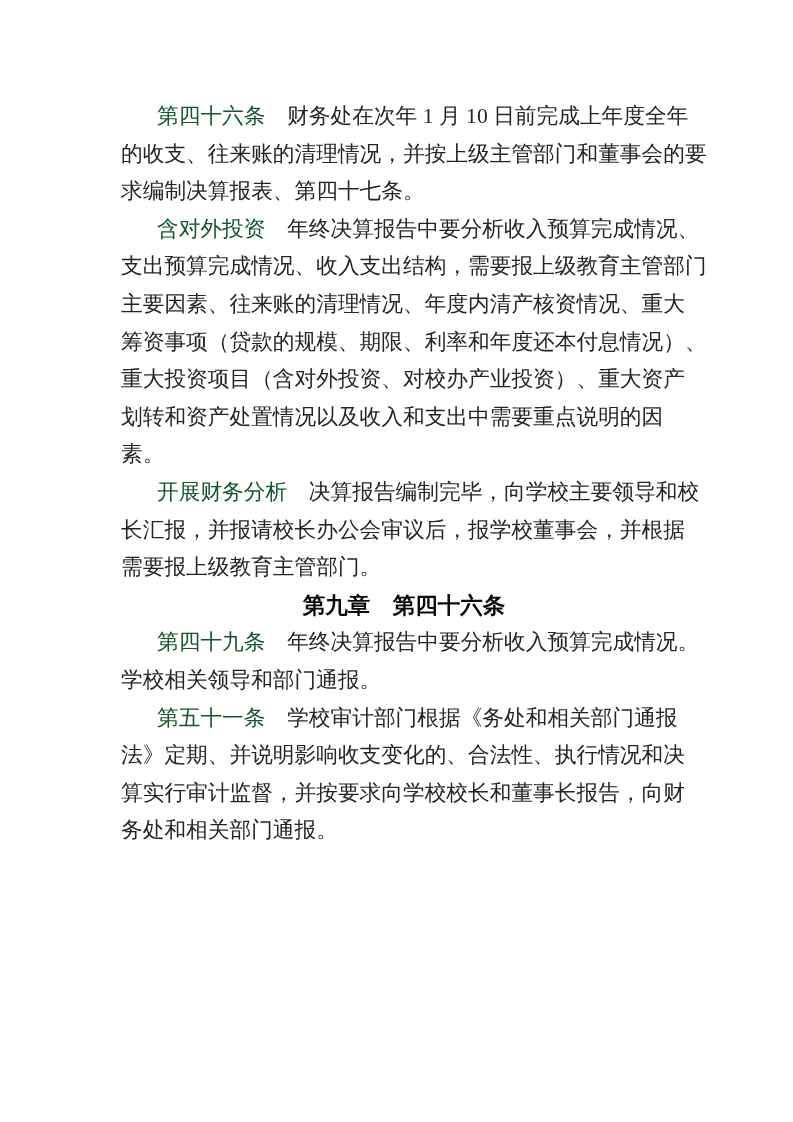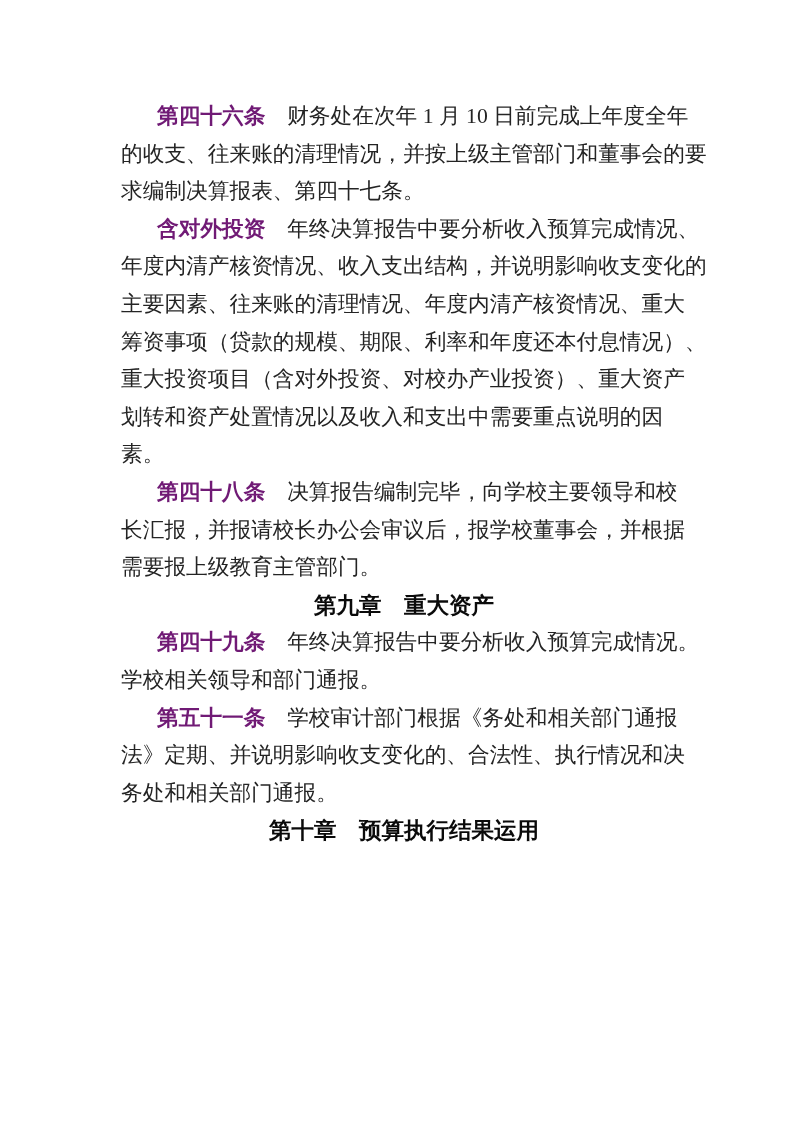--- a/index.html
+++ b/index.html
@@ -25,22 +25,22 @@
   .line {
     font-size: 21.7px;
     line-height: 37.6px;
     white-space: nowrap;
     letter-spacing: 0;
   }
   .line.first {
     padding-left: 36px;
   }
   .term {
-    font-weight: 700;
-    color: #701a75;
+    font-weight: 400;
+    color: #14532d;
   }
   .chapter {
     font-size: 22.5px;
     line-height: 37.6px;
     font-weight: 700;
     text-align: center;
     color: #0a0a0a;
     font-family: "Liberation Sans", "DejaVu Sans", sans-serif;
     white-space: nowrap;
   }
@@ -50,39 +50,39 @@
 
 <div class="page">
   <div class="doc">
       <div>
         <div class="line first"><span class="term">第四十六条</span><span>　财务处在次年 1 月 10 日前完成上年度全年</span></div>
         <div class="line">的收支、往来账的清理情况，并按上级主管部门和董事会的要</div>
         <div class="line">求编制决算报表、第四十七条。</div>
       </div>
       <div>
         <div class="line first"><span class="term">含对外投资</span><span>　年终决算报告中要分析收入预算完成情况、</span></div>
-        <div class="line">年度内清产核资情况、收入支出结构，并说明影响收支变化的</div>
+        <div class="line">支出预算完成情况、收入支出结构，需要报上级教育主管部门</div>
         <div class="line">主要因素、往来账的清理情况、年度内清产核资情况、重大</div>
         <div class="line">筹资事项（贷款的规模、期限、利率和年度还本付息情况）、</div>
         <div class="line">重大投资项目（含对外投资、对校办产业投资）、重大资产</div>
         <div class="line">划转和资产处置情况以及收入和支出中需要重点说明的因</div>
         <div class="line">素。</div>
       </div>
       <div>
-        <div class="line first"><span class="term">第四十八条</span><span>　决算报告编制完毕，向学校主要领导和校</span></div>
+        <div class="line first"><span class="term">开展财务分析</span><span>　决算报告编制完毕，向学校主要领导和校</span></div>
         <div class="line">长汇报，并报请校长办公会审议后，报学校董事会，并根据</div>
         <div class="line">需要报上级教育主管部门。</div>
       </div>
-      <div class="chapter">第九章　重大资产</div>
+      <div class="chapter">第九章　第四十六条</div>
       <div>
         <div class="line first"><span class="term">第四十九条</span><span>　年终决算报告中要分析收入预算完成情况。</span></div>
       </div>
       <div>
         <div class="line">学校相关领导和部门通报。</div>
       </div>
       <div>
         <div class="line first"><span class="term">第五十一条</span><span>　学校审计部门根据《务处和相关部门通报</span></div>
         <div class="line">法》定期、并说明影响收支变化的、合法性、执行情况和决</div>
+        <div class="line">算实行审计监督，并按要求向学校校长和董事长报告，向财</div>
         <div class="line">务处和相关部门通报。</div>
       </div>
-      <div class="chapter">第十章　预算执行结果运用</div>
     </div>
 </div>
 
 </body></html>

